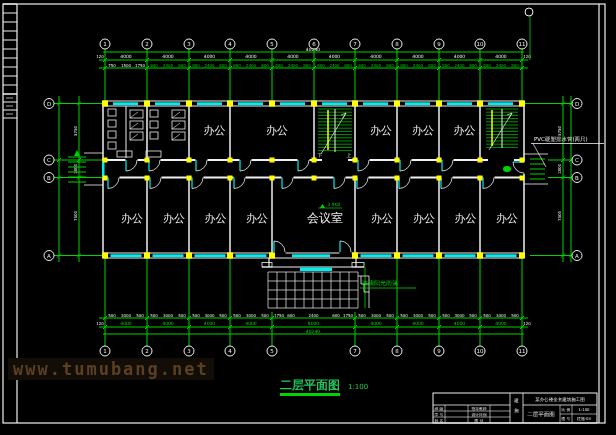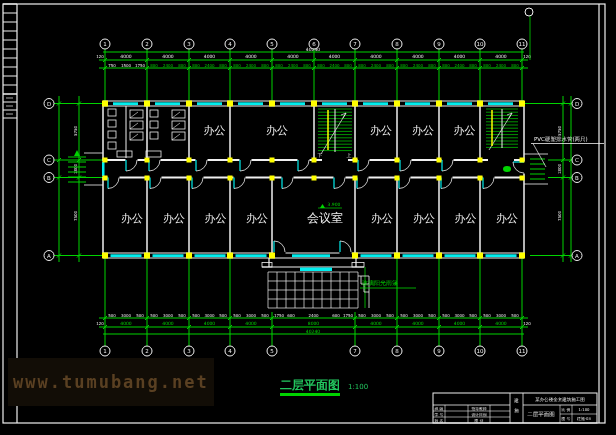--- a/index.html
+++ b/index.html
@@ -1,20 +1,20 @@
 <!DOCTYPE html>
 <html><head>
 <meta charset="utf-8">
 <style>
   html,body{margin:0;padding:0;background:#000;width:616px;height:435px;overflow:hidden;}
   #stage{position:relative;width:616px;height:435px;background:#000;font-family:"DejaVu Sans",sans-serif;}
   svg text{font-family:"DejaVu Sans",sans-serif;}
   #wm{position:absolute;left:8px;top:357px;color:#46321a;font-weight:bold;}
   #wm .big{font-size:52px;letter-spacing:3px;line-height:1.0;}
-  #wm .url{font-size:17px;font-family:"DejaVu Sans Mono",monospace;letter-spacing:2px;color:#5a4022;background:#120d06;padding:14px 5px;display:inline-block;margin-top:1px;}
+  #wm .url{font-size:17px;font-family:"DejaVu Sans Mono",monospace;letter-spacing:2px;color:#5a4022;background:#120d06;padding:1px 5px;display:inline-block;margin-top:1px;}
   #ttl{position:absolute;left:280px;top:374px;color:#22c55e;}
   #ttl .t{font-size:12px;font-weight:bold;border-bottom:3px solid #00d400;padding-bottom:1px;}
   #ttl .s{font-size:7px;margin-left:8px;}
 </style>
 </head>
 <body>
 
 <div id="stage">
   <svg id="cad" width="616" height="435" viewBox="0 0 616 435">
       <g>

